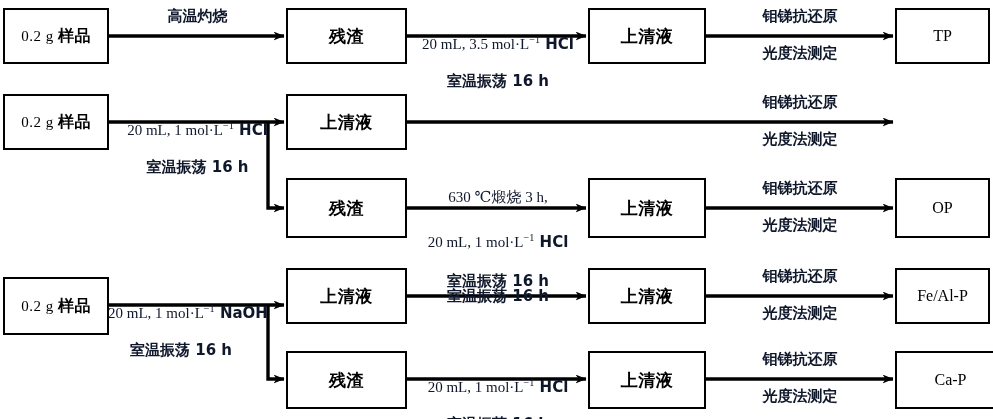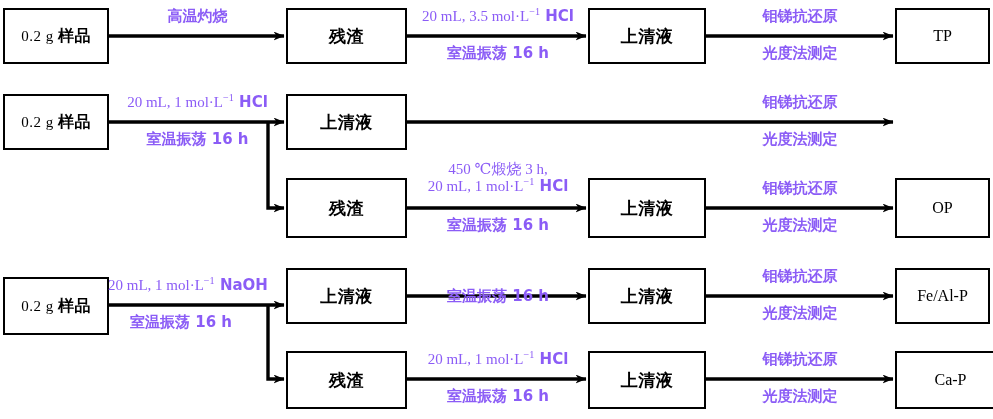--- a/index.html
+++ b/index.html
@@ -28,36 +28,37 @@
   }
   .node.cn .node-label{font-family:"DejaVu Sans","Liberation Sans",sans-serif;font-weight:700;font-size:17px;}
   .node.latin .node-label{font-family:"Liberation Serif","DejaVu Serif",serif;font-weight:400;font-size:16px;letter-spacing:0;}
   .node.sample .node-label{font-family:"Liberation Serif","DejaVu Serif",serif;font-weight:400;font-size:15px;}
   .node.sample .node-label b{font-family:"DejaVu Sans","Liberation Sans",sans-serif;font-weight:700;font-size:16px;}
 
   .edge-label{
     position:absolute;
     z-index:4;
     text-align:center;
-    color:#8b5cf6;
+    color:#0f172a;
     white-space:nowrap;
     pointer-events:none;
   }
   .edge-label .ln{
     display:block;
     line-height:1.15;
   }
   .edge-label .ln.cnline{
     font-family:"DejaVu Sans","Liberation Sans",sans-serif;
     font-weight:700;
     font-size:15px;
   }
   .edge-label .ln.mixline{
     font-family:"Liberation Serif","DejaVu Serif",serif;
     font-size:15px;
+    margin-top:28px;
   }
   .edge-label .ln.mixline b{
     font-family:"DejaVu Sans","Liberation Sans",sans-serif;
     font-weight:700;
     font-size:15px;
   }
   sup{font-size:.68em;vertical-align:super;line-height:0;}
 </style>
 </head>
 <body>
@@ -166,21 +167,21 @@
     <span class="ln mixline"><span>20 mL, 1 mol·L</span><sup>−1</sup><b> HCl</b></span>
     <span class="ln cnline" style="margin-top:20px;">室温振荡 16 h</span>
   </div>
 
   <div class="edge-label" style="left:706px;top:94px;width:188px;">
     <span class="ln cnline">钼锑抗还原</span>
     <span class="ln cnline" style="margin-top:20px;">光度法测定</span>
   </div>
 
   <div class="edge-label" style="left:404px;top:161px;width:188px;">
-    <span class="ln mixline">450 ℃煅烧 3 h,</span>
+    <span class="ln mixline">630 ℃煅烧 3 h,</span>
     <span class="ln mixline"><span>20 mL, 1 mol·L</span><sup>−1</sup><b> HCl</b></span>
     <span class="ln cnline" style="margin-top:21px;">室温振荡 16 h</span>
   </div>
 
   <div class="edge-label" style="left:706px;top:180px;width:188px;">
     <span class="ln cnline">钼锑抗还原</span>
     <span class="ln cnline" style="margin-top:20px;">光度法测定</span>
   </div>
 
   <div class="edge-label" style="left:108px;top:277px;width:146px;">

